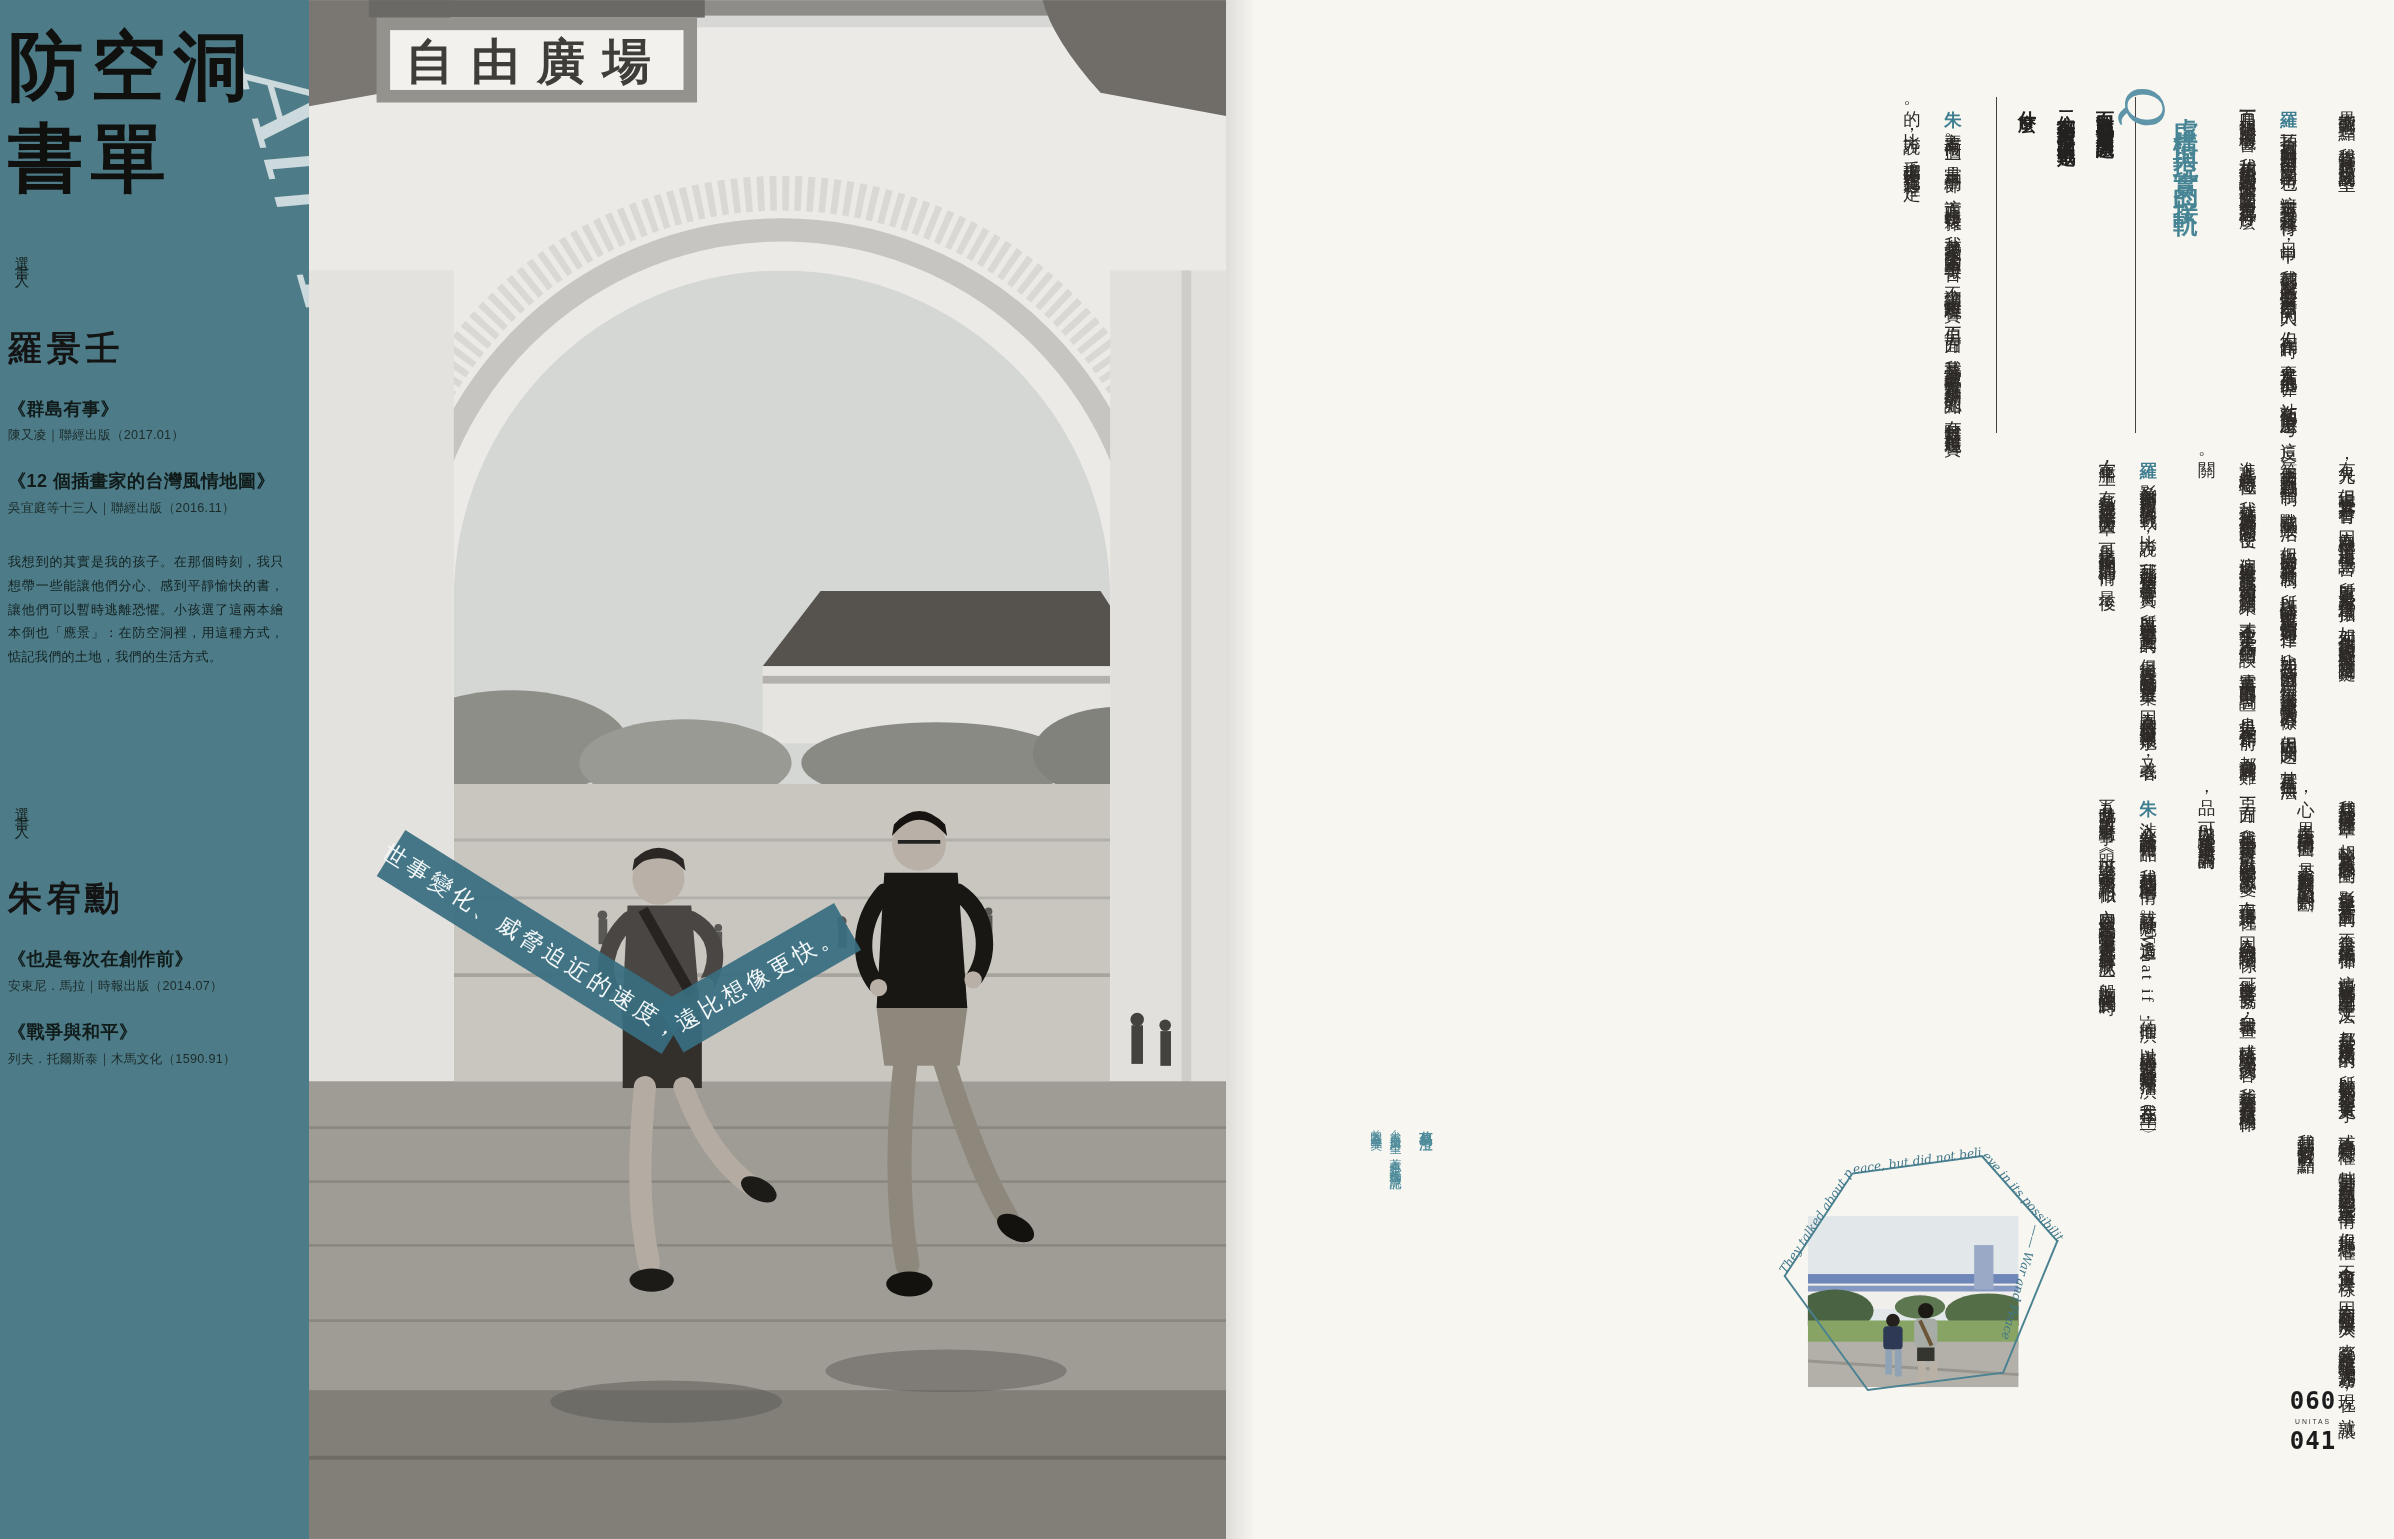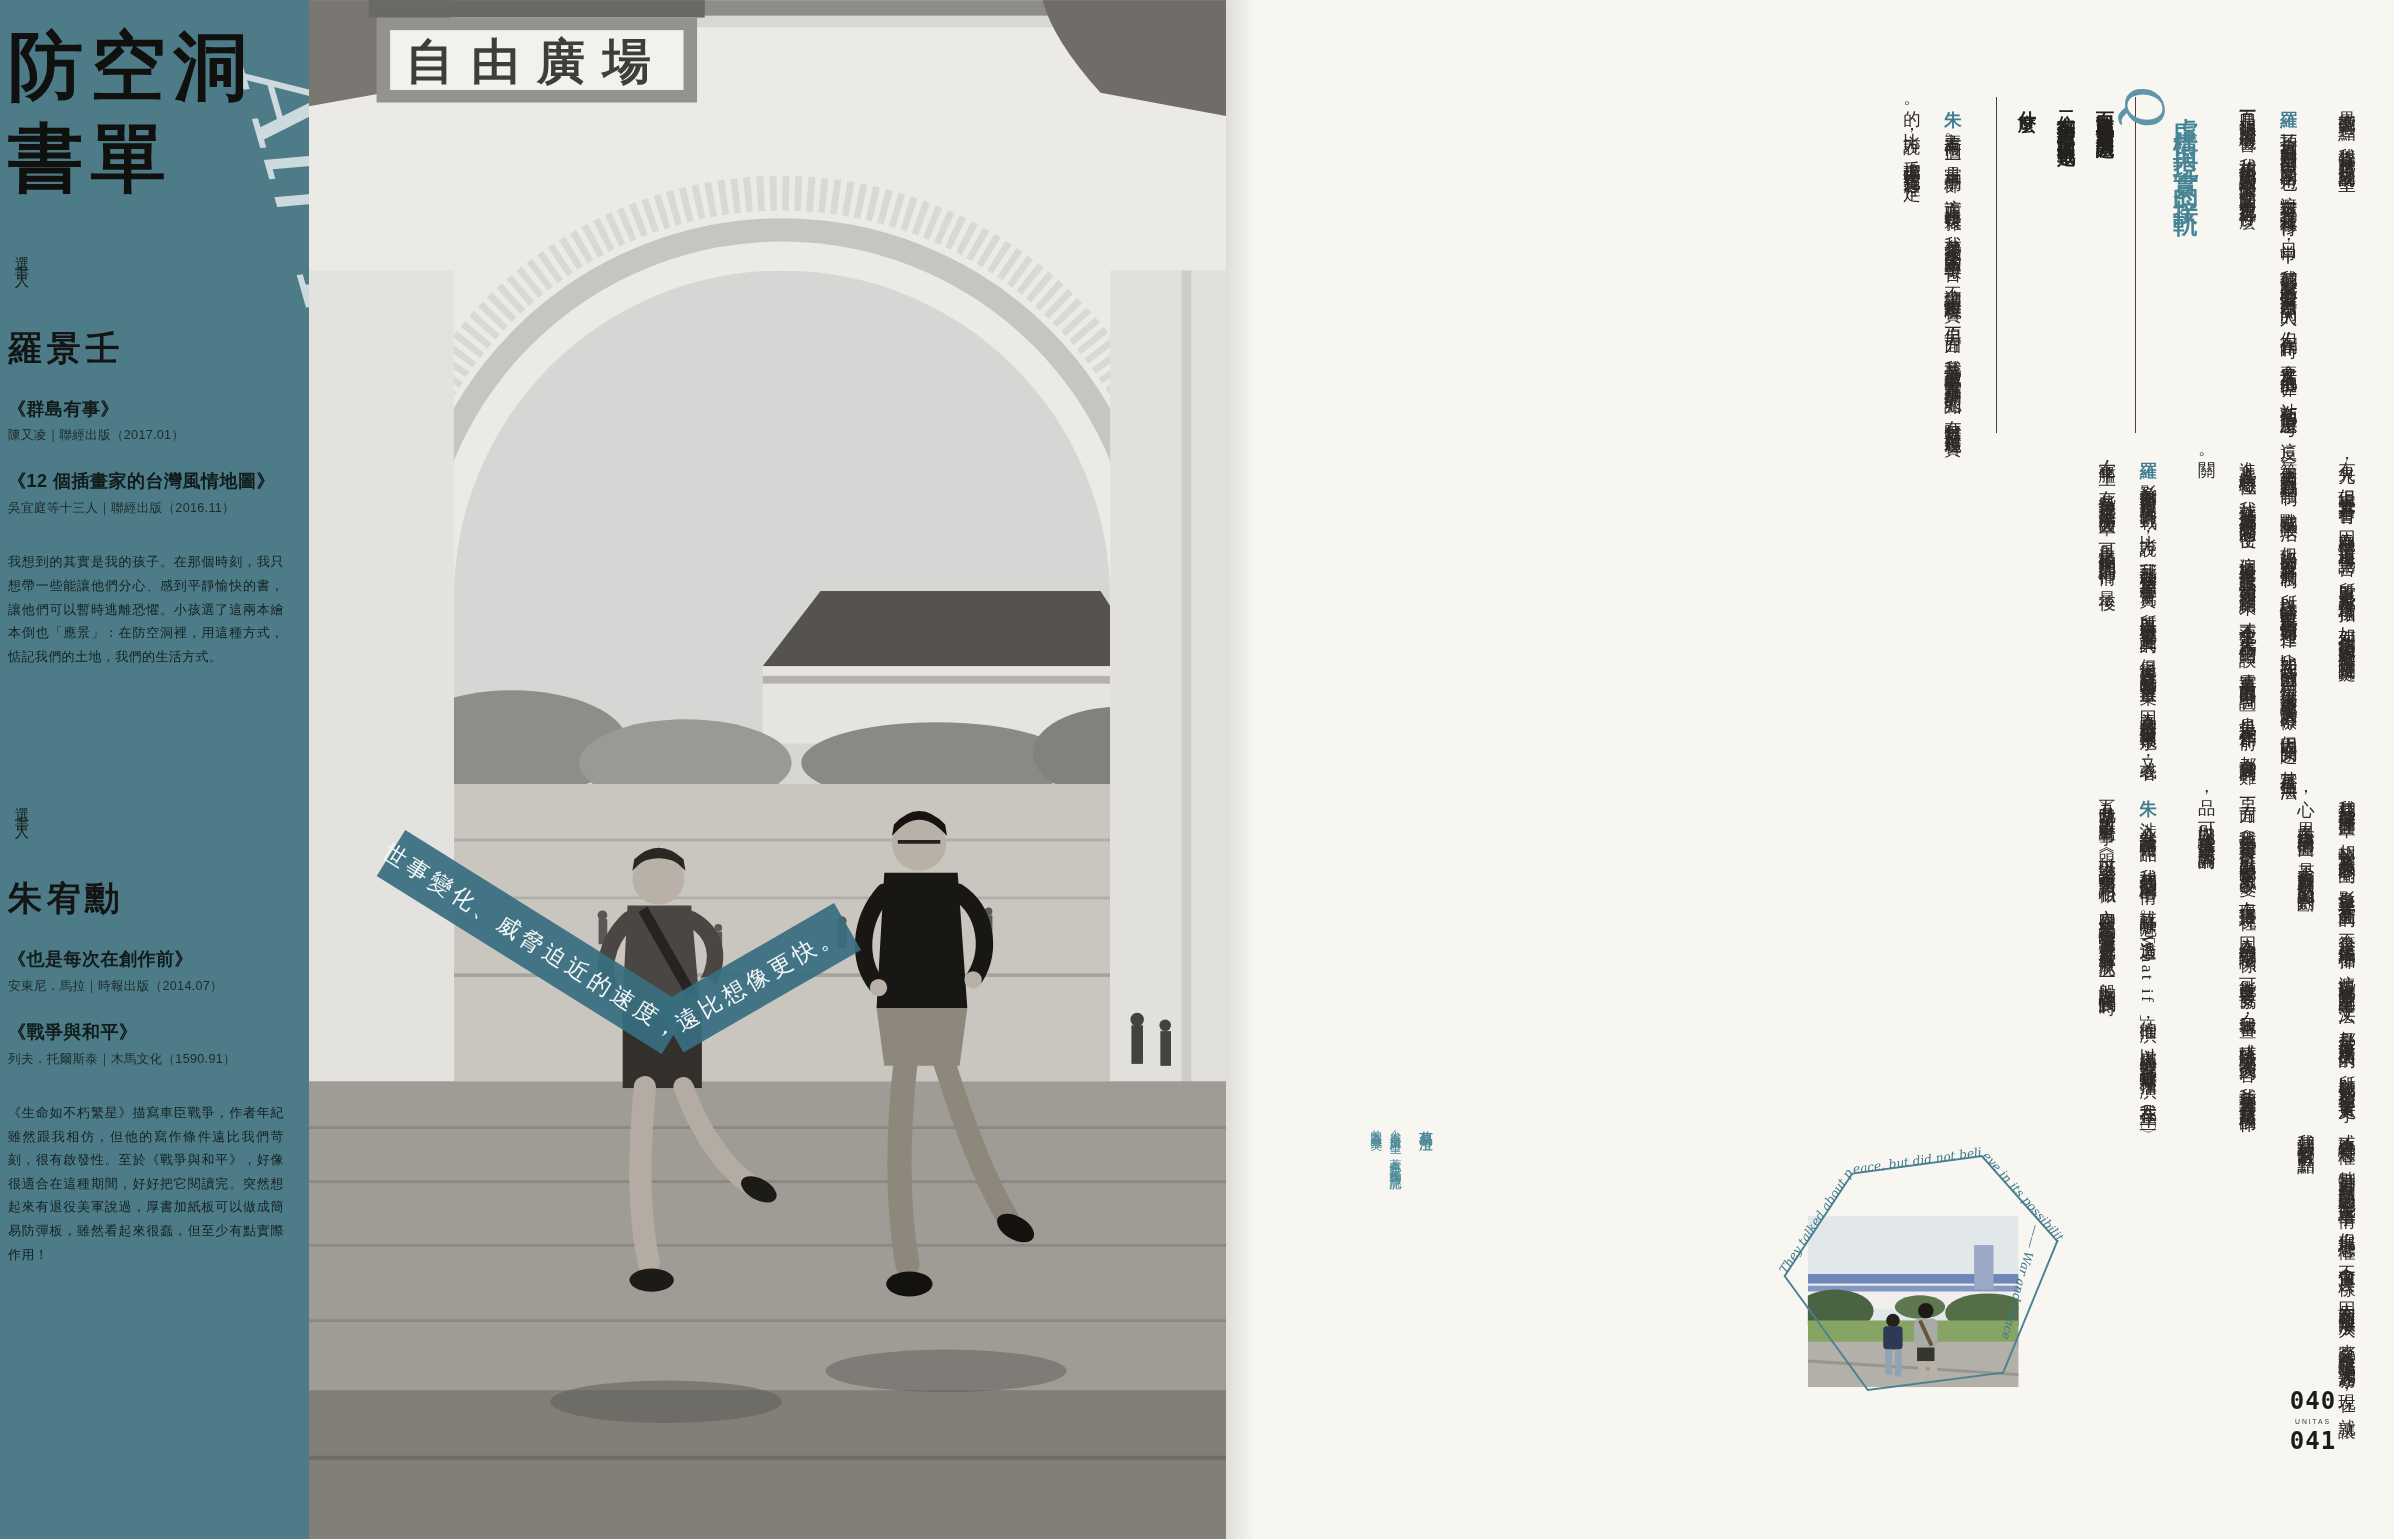--- a/index.html
+++ b/index.html
@@ -95,21 +95,20 @@
         <div class="role">選書人</div>
         <h3 class="picker-name">朱宥勳</h3>
         <div class="book">
           <div class="book-title">《也是每次在創作前》</div>
           <div class="book-credit">安東尼．馬拉｜時報出版（2014.07）</div>
         </div>
         <div class="book">
           <div class="book-title">《戰爭與和平》</div>
           <div class="book-credit">列夫．托爾斯泰｜木馬文化（1590.91）</div>
         </div>
-        <p class="comment">《生命如不朽繁星》描寫車臣戰爭，作者年紀雖然跟我相仿，但他的寫作條件遠比我們苛刻，很有啟發性。至於《戰爭與和平》，好像很適合在這種期間，好好把它閱讀完。突然想起來有退役美軍說過，厚書加紙板可以做成簡易防彈板，雖然看起來很蠢，但至少有點實際作用！</p>
       </section>
     </div>
   </aside>
 
   <div class="photo-wrap">
     <svg width="917" height="1539" viewBox="0 0 950 1594">
 
       <rect x="0" y="0" width="950" height="1594" fill="#d7d8d5"></rect>
 
       <rect x="0" y="28" width="950" height="1105" fill="#eceae6"></rect>
@@ -309,19 +308,19 @@
             <textPath href="#quotePath" startOffset="2">They talked about peace, but did not believe in its possibility</textPath>
           </text>
           <text font-size="12.5" font-style="italic" font-family="DejaVu Serif, serif" fill="#41778a">
             <textPath href="#attrPath" startOffset="0">—— War and Peace</textPath>
           </text>
         </svg>
       </div>
     </div>
 
     <div class="folio">
-      <div class="folio-num">040</div>
+      <div class="folio-num">060</div>
       <div class="folio-brand">UNITAS</div>
       <div class="folio-num">041</div>
     </div>
   </main>
 </div>
 
 
 </body></html>

